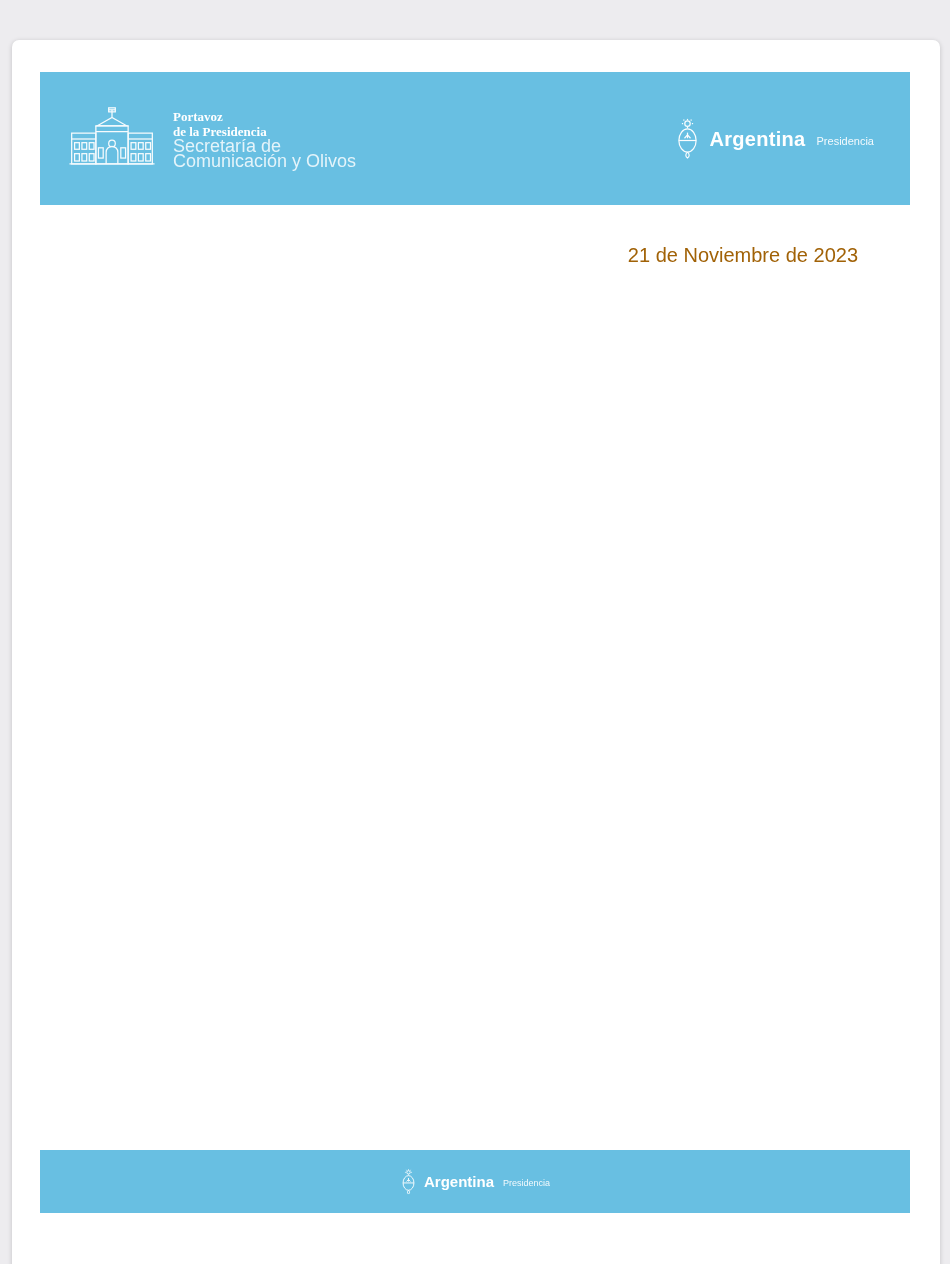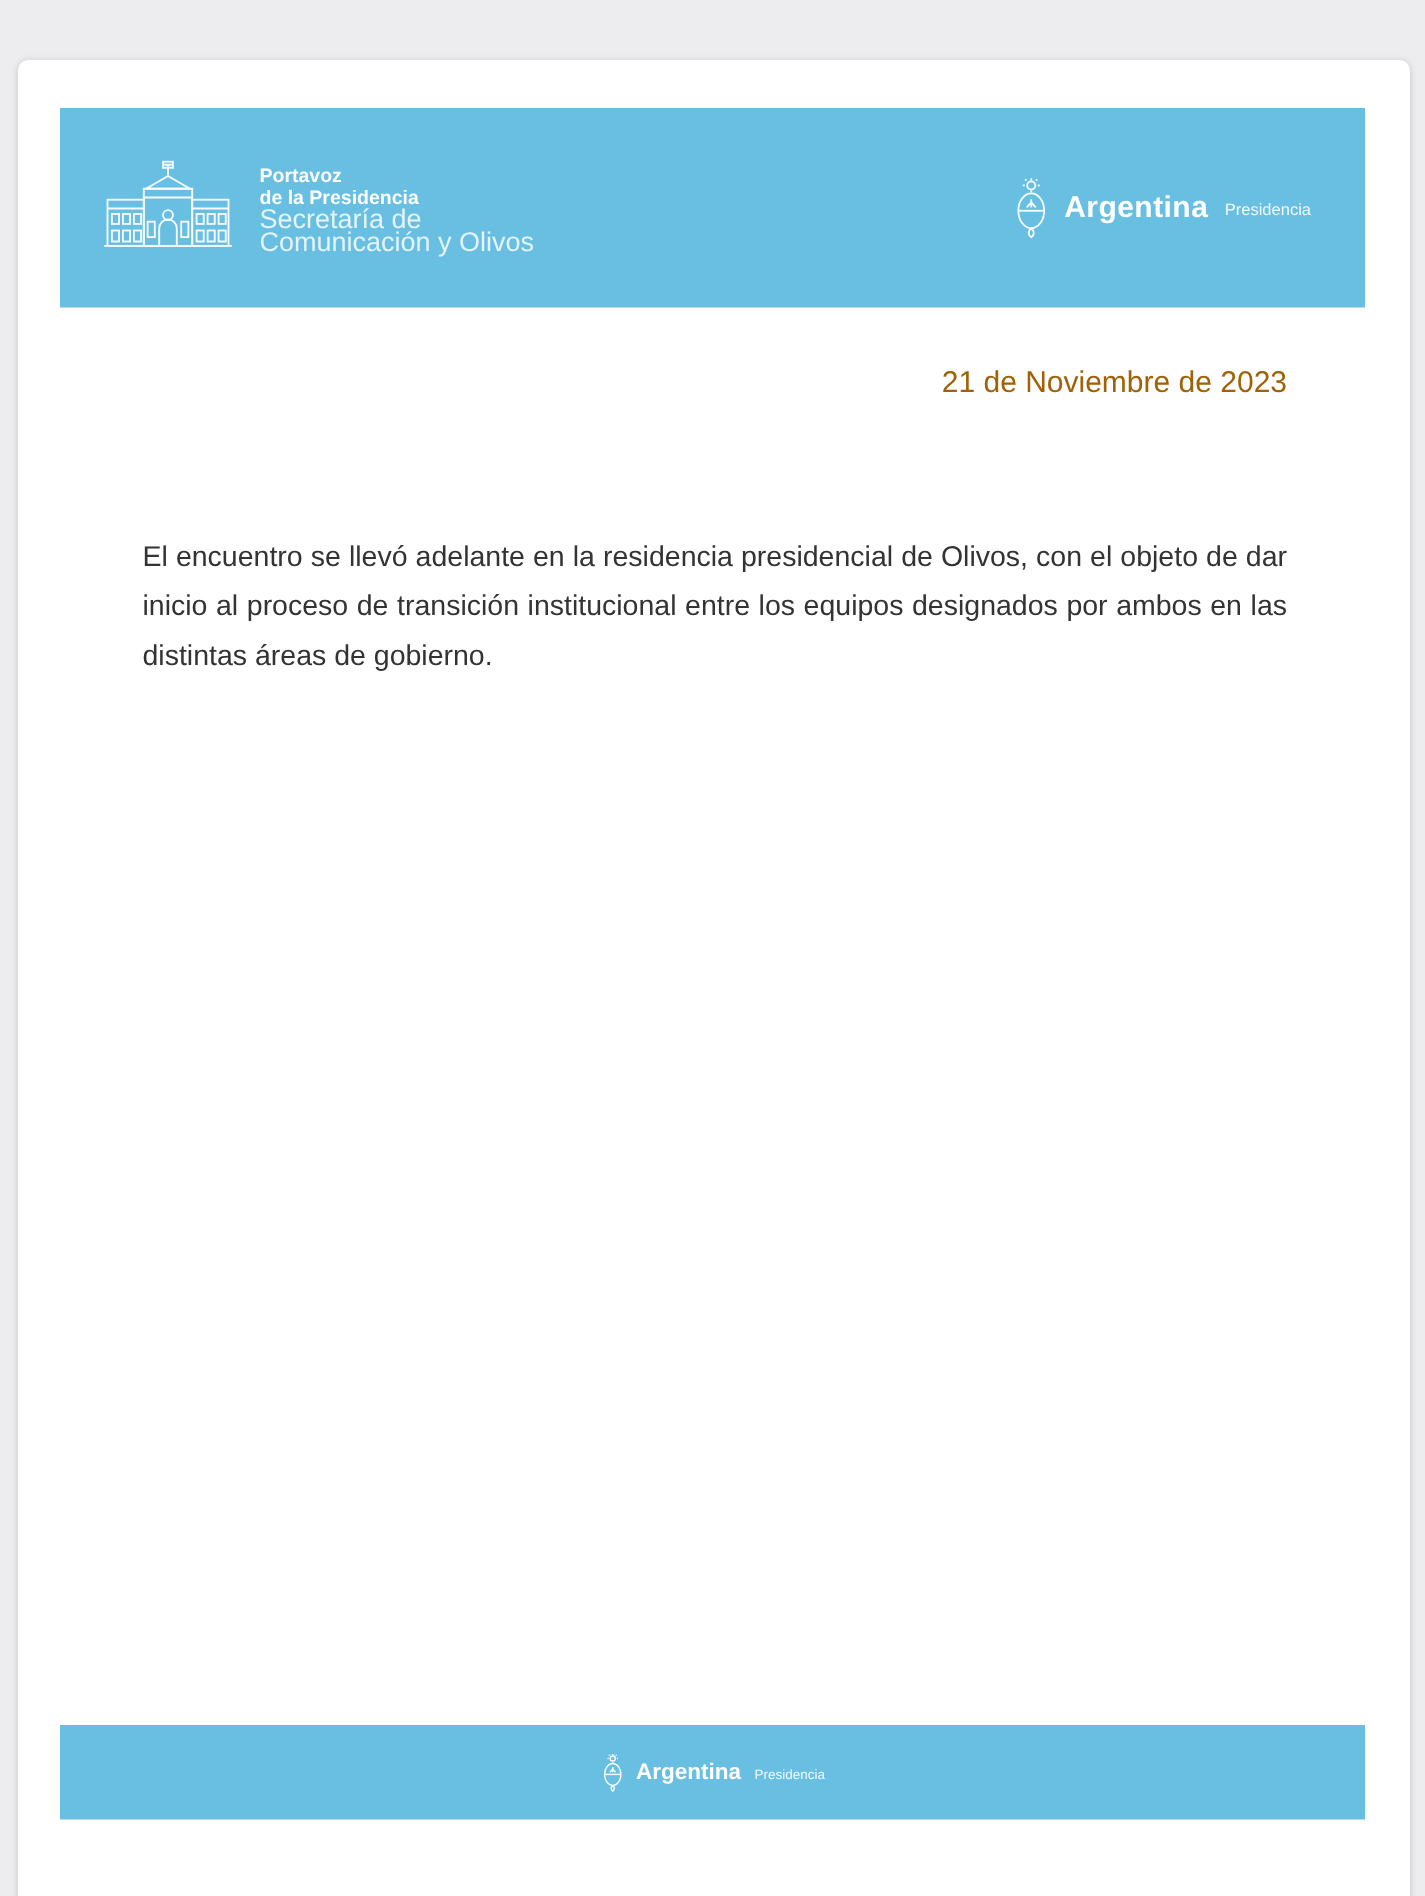--- a/index.html
+++ b/index.html
@@ -34,21 +34,21 @@
     align-items:center;
   }
   .org-block{
     display:flex;
     align-items:center;
     margin-left:28px;
     gap:17px;
   }
   .org-icon svg{display:block;}
   .org-lines{color:var(--text-white);line-height:15px;font-size:13px;}
-  .org-lines .bold{font-weight:bold;}
+  .org-lines .bold{font-weight:bold;font-family:Liberation Serif, serif;}
   .org-lines .light{font-weight:normal;font-size:18px;color:rgba(255,255,255,.82);}
   .band-title{
     position:absolute;
     left:50%;top:50%;
     transform:translate(-52%,-54%);
     color:var(--text-white);
     font-size:31px;
     font-weight:300;
     letter-spacing:6px;
     white-space:nowrap;
@@ -173,21 +173,20 @@
         </svg>
       </span>
       <span class="brand-name">Argentina</span>
       <span class="brand-suffix">Presidencia</span>
     </div>
   </div>
 
   <div class="doc-date">21 de Noviembre de 2023</div>
 
   <div class="doc-content">
-    <p>El encuentro se llevó adelante en la residencia presidencial de Olivos, con el objeto de dar inicio al proceso de transición institucional entre los equipos designados por ambos en las distintas áreas de gobierno.</p>
   </div>
 
   <div class="footer-band">
     <span class="crest">
       <svg width="17" height="28" viewBox="0 0 36 58" fill="none" stroke="#ffffff" stroke-width="2" opacity="0.97">
         <circle cx="18" cy="8.5" r="3.6"></circle>
         <line x1="18" y1="2.2" x2="18" y2="4"></line>
         <line x1="18" y1="13" x2="18" y2="14.6"></line>
         <line x1="12.2" y1="8.5" x2="10.5" y2="8.5"></line>
         <line x1="23.8" y1="8.5" x2="25.5" y2="8.5"></line>

